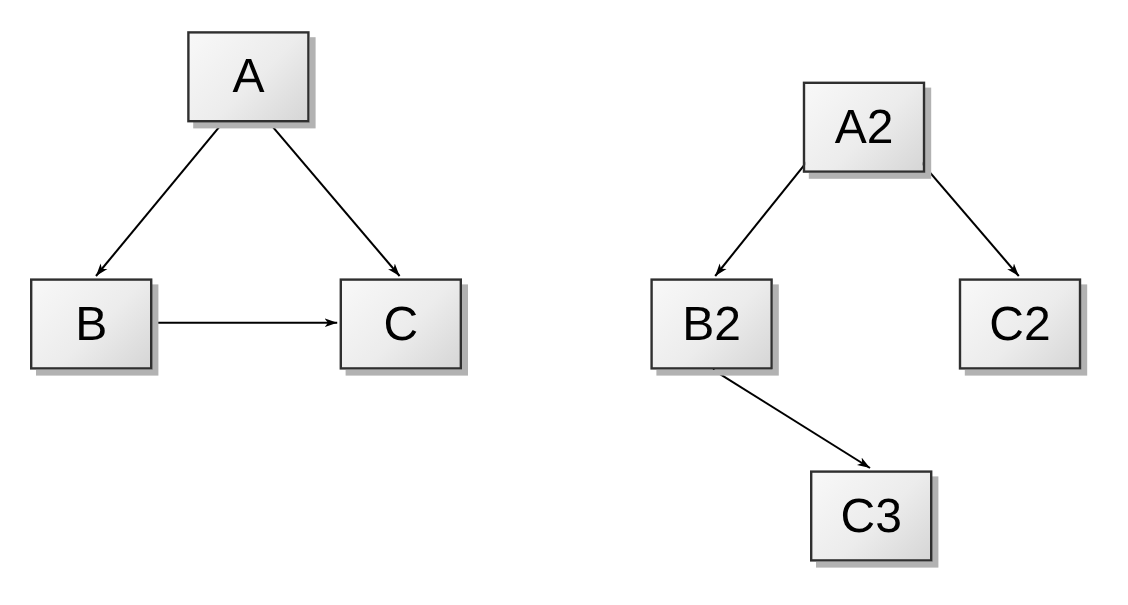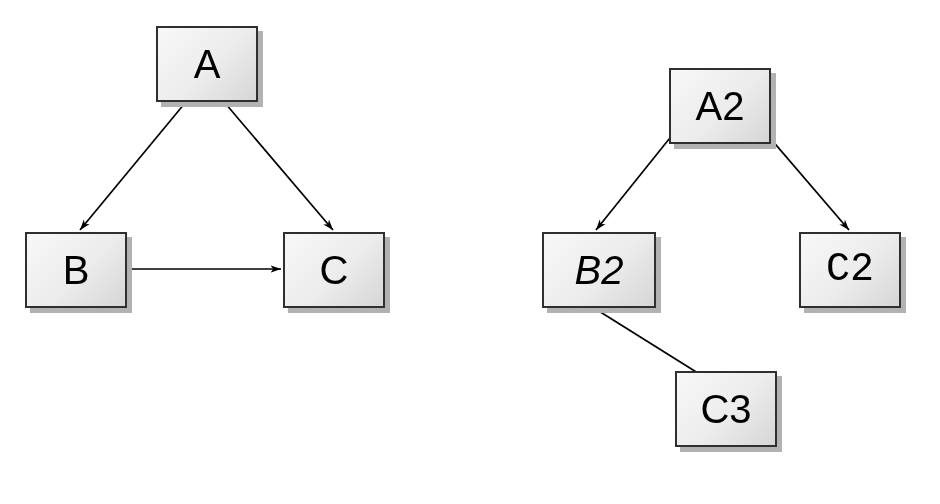--- a/index.html
+++ b/index.html
@@ -64,17 +64,17 @@
         <line x1="698" y1="103" x2="596" y2="230" stroke="#000000" stroke-width="1.7" marker-end="url(#arrowhead)" class="edge-line"></line>
         <line x1="740" y1="103" x2="849" y2="230" stroke="#000000" stroke-width="1.7" marker-end="url(#arrowhead)" class="edge-line"></line>
         <line x1="594" y1="308" x2="725" y2="390" stroke="#000000" stroke-width="1.7" marker-end="url(#arrowhead)" class="edge-line"></line>
       </g>
   </svg>
   <div id="node-layer">
       <div class="node" style="left: 156px; top: 26px; width: 102px; height: 76px; border-color: rgb(47, 47, 47); color: rgb(0, 0, 0);">A</div>
       <div class="node" style="left: 25px; top: 232px; width: 102px; height: 76px; border-color: rgb(47, 47, 47); color: rgb(0, 0, 0);">B</div>
       <div class="node" style="left: 283px; top: 232px; width: 102px; height: 76px; border-color: rgb(47, 47, 47); color: rgb(0, 0, 0);">C</div>
       <div class="node" style="left: 669px; top: 25px; width: 102px; height: 76px; border-color: rgb(47, 47, 47); color: rgb(0, 0, 0); margin-top: 43px;">A2</div>
-      <div class="node" style="left: 542px; top: 232px; width: 114px; height: 76px; border-color: rgb(47, 47, 47); color: rgb(0, 0, 0); font-style: italic;">B2</div>
-      <div class="node" style="left: 799px; top: 232px; width: 102px; height: 76px; border-color: rgb(47, 47, 47); color: rgb(0, 0, 0); font-family: Liberation Mono, monospace;">C2</div>
-      <div class="node" style="left: 675px; top: 371px; width: 102px; height: 76px; border-color: rgb(47, 47, 47); color: rgb(0, 0, 0);">C3</div>
+      <div class="node" style="left: 542px; top: 232px; width: 102px; height: 76px; border-color: rgb(47, 47, 47); color: rgb(0, 0, 0);">B2</div>
+      <div class="node" style="left: 799px; top: 232px; width: 102px; height: 76px; border-color: rgb(47, 47, 47); color: rgb(0, 0, 0);">C2</div>
+      <div class="node" style="left: 675px; top: 392px; width: 102px; height: 76px; border-color: rgb(47, 47, 47); color: rgb(0, 0, 0);">C3</div>
     </div>
 </div>
 
 </body></html>

